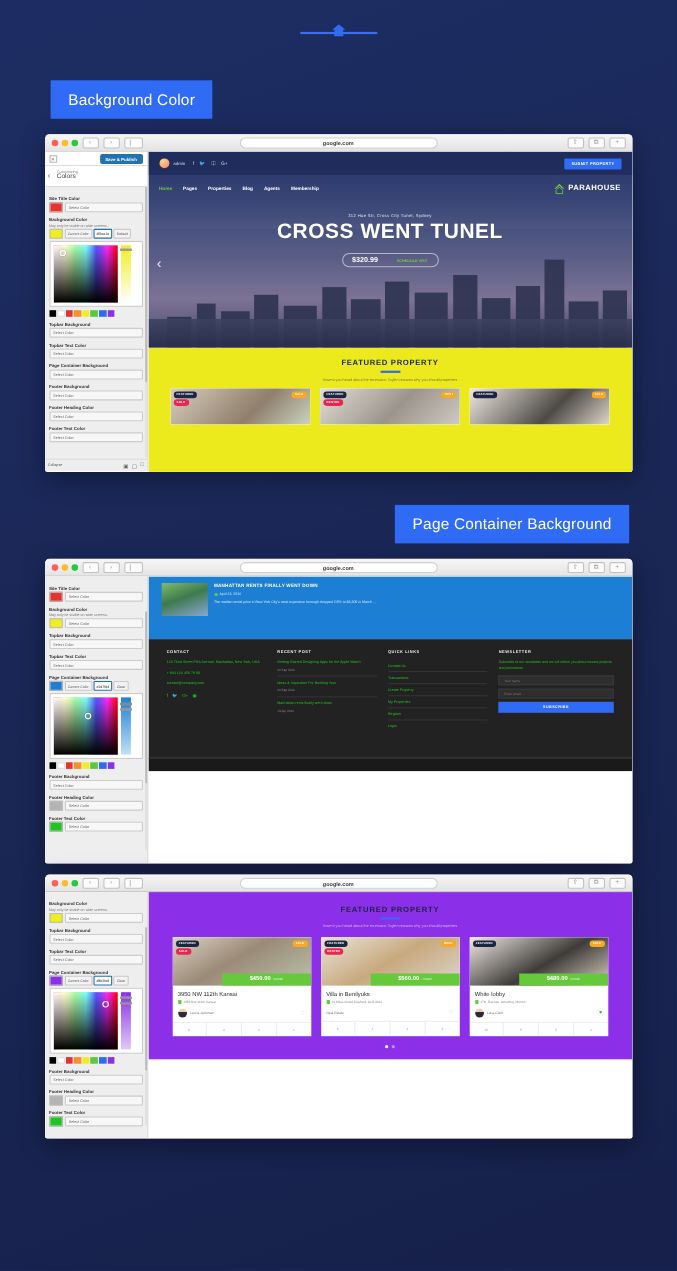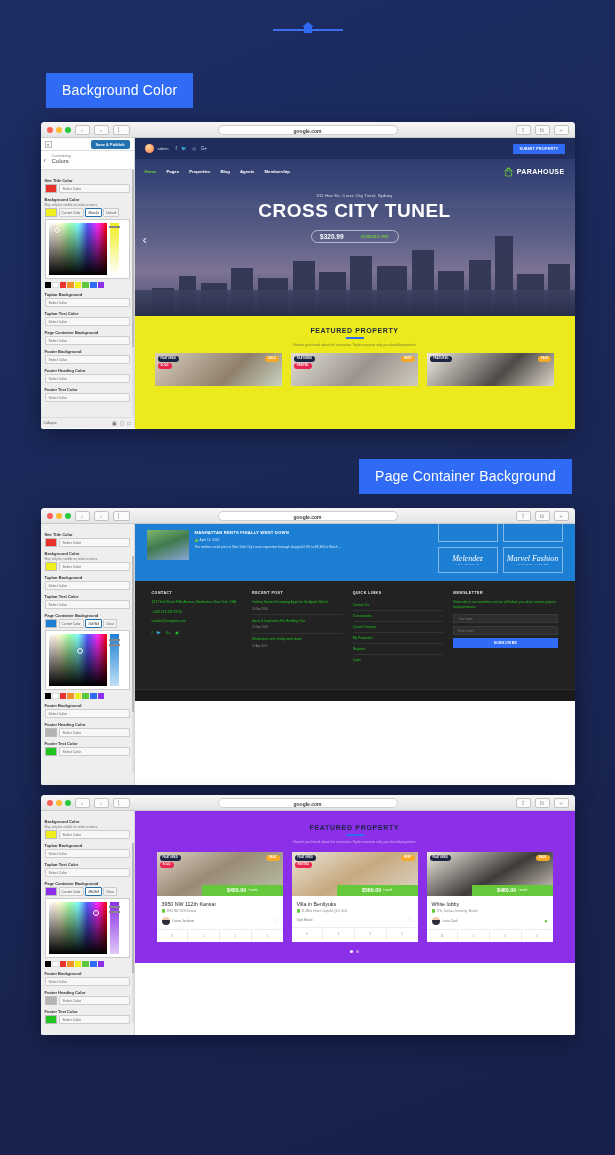--- a/index.html
+++ b/index.html
@@ -485,21 +485,21 @@
             <svg class="logo-mark" viewBox="0 0 22 22">
               <path d="M11 2 L20 11 L17 11 L11 5.5 L5 11 L2 11 Z" fill="#6ecb3c"></path>
               <path d="M11 8 L17 14 L17 20 L5 20 L5 14 Z" fill="none" stroke="#6ecb3c" stroke-width="1.6"></path>
             </svg>
             <span class="logo-text">PARAHOUSE</span>
           </span>
         </div>
 
         <div class="hero-body">
           <div class="hero-sub">312 Hue Str, Cross City Tunel, Sydney</div>
-          <div class="hero-h1">CROSS CITY TUNEL</div>
+          <div class="hero-h1">CROSS WENT TUNEL</div>
           <div class="hero-price">
             <span class="amt">$320.99</span>
             <span class="cta">SCHEDULE VISIT</span>
           </div>
         </div>
         <div class="hero-arrow">‹</div>
       </div>
 
       <div class="yellow-sec">
         <div class="sec-title">FEATURED PROPERTY</div>
@@ -628,36 +628,20 @@
       <div class="w2-top">
         <div class="blogrow">
           <div class="blog-thumb"></div>
           <div>
             <div class="blog-title">MANHATTAN RENTS FINALLY WENT DOWN</div>
             <div class="blog-date">
               <span class="dotg"></span>
               <span>April 13, 2016</span>
             </div>
             <div class="blog-ex">The median rental price in New York City's most expensive borough dropped 2.8% to $3,300 in March ...</div>
-          </div>
-        </div>
-        <div class="brands">
-          <div class="brand"></div>
-          <div class="brand"></div>
-          <div class="brand">
-            <div style="text-align:center">
-              <div class="nm">Melendez</div>
-              <div class="sb">ART STUDIO</div>
-            </div>
-          </div>
-          <div class="brand">
-            <div style="text-align:center">
-              <div class="nm">Marvel Fashion</div>
-              <div class="sb">APPAREL HOUSE</div>
-            </div>
           </div>
         </div>
       </div>
 
       <div class="w2-footer">
         <div class="fcols">
           <div class="fcol">
             <div class="fh">CONTACT</div>
             <div class="ftxt">123 Third Street Fifth Avenue, Manhattan, New York, USA</div>
             <div class="ftxt" style="margin-top:4px">+ 844 123 456 78 90</div>

